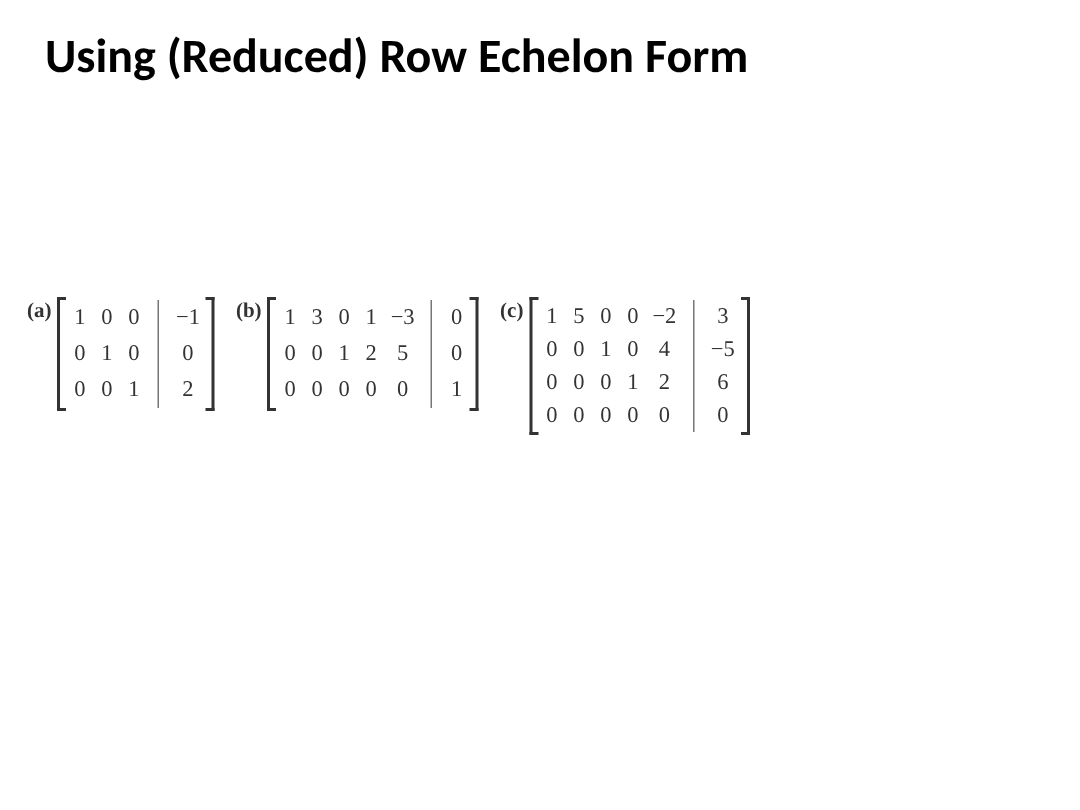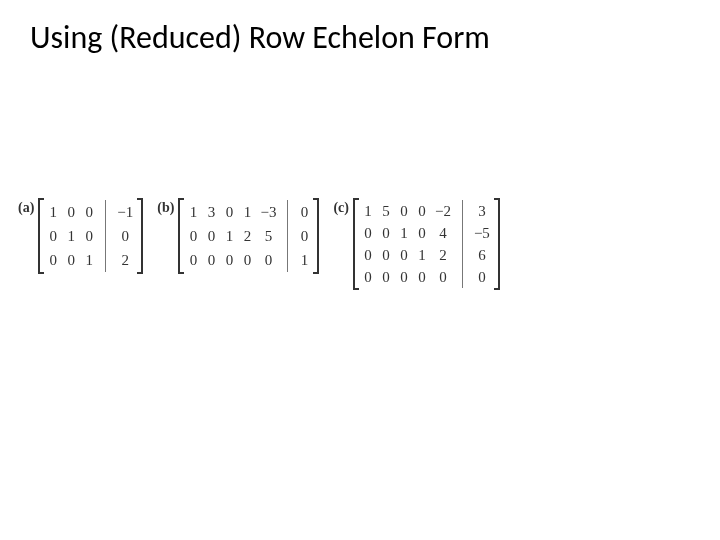--- a/index.html
+++ b/index.html
@@ -10,21 +10,21 @@
     background: #ffffff;
     font-family: Calibri, Arial, sans-serif;
     color: #000;
     position: relative;
   }
   .title {
     position: absolute;
     top: 18px;
     left: 30px;
     font-size: 32px;
-    font-weight: 400;
+    font-weight: 700;
   }
   .content {
     position: absolute;
     top: 198px;
     left: 18px;
     display: flex;
     align-items: flex-start;
     font-family: "Times New Roman", serif;
     color: #333;
   }

